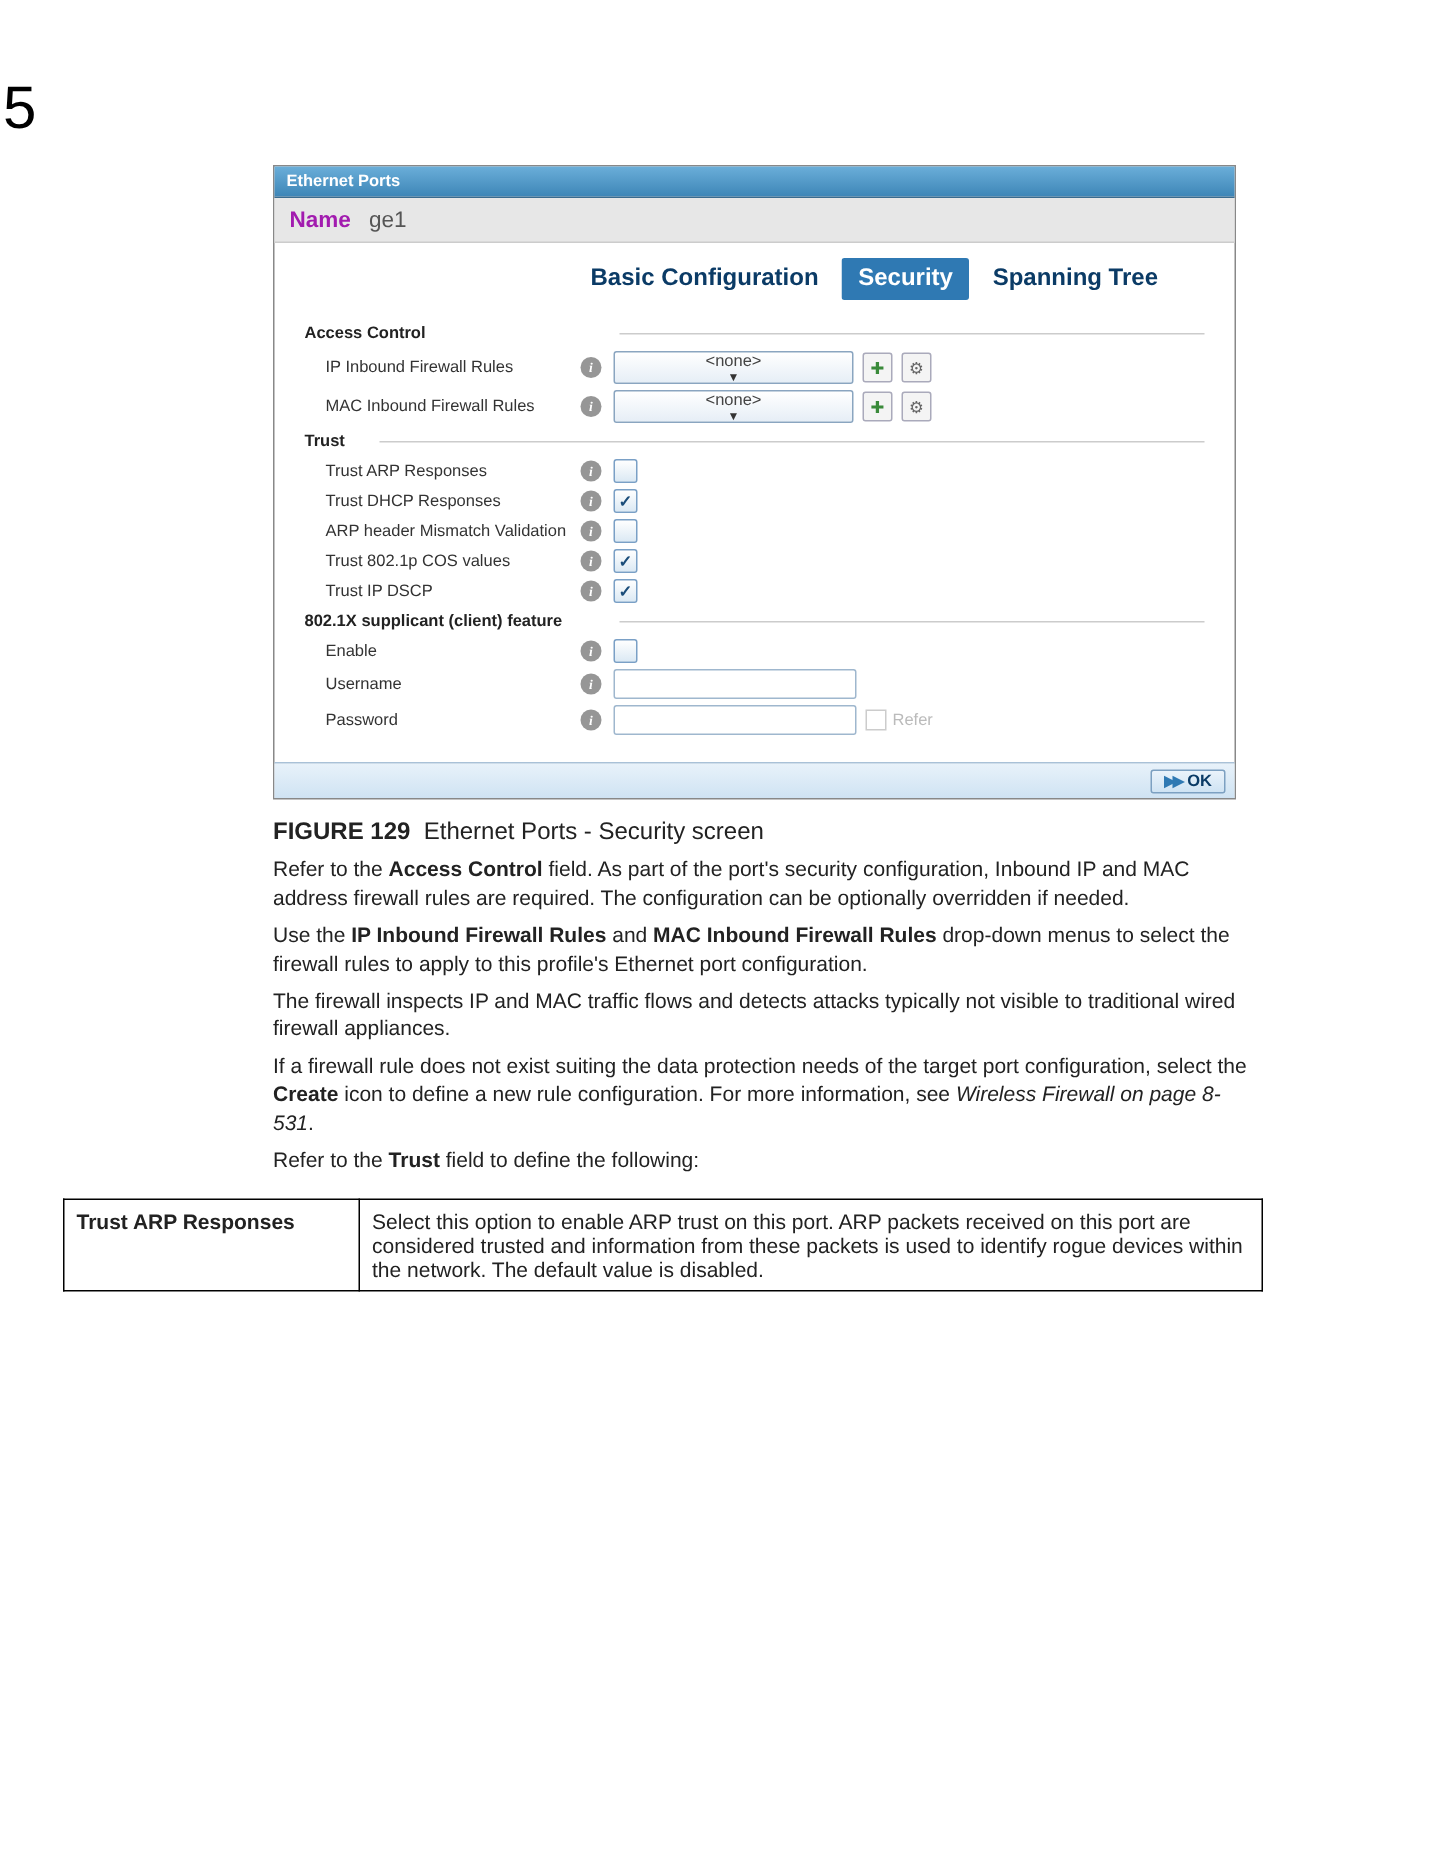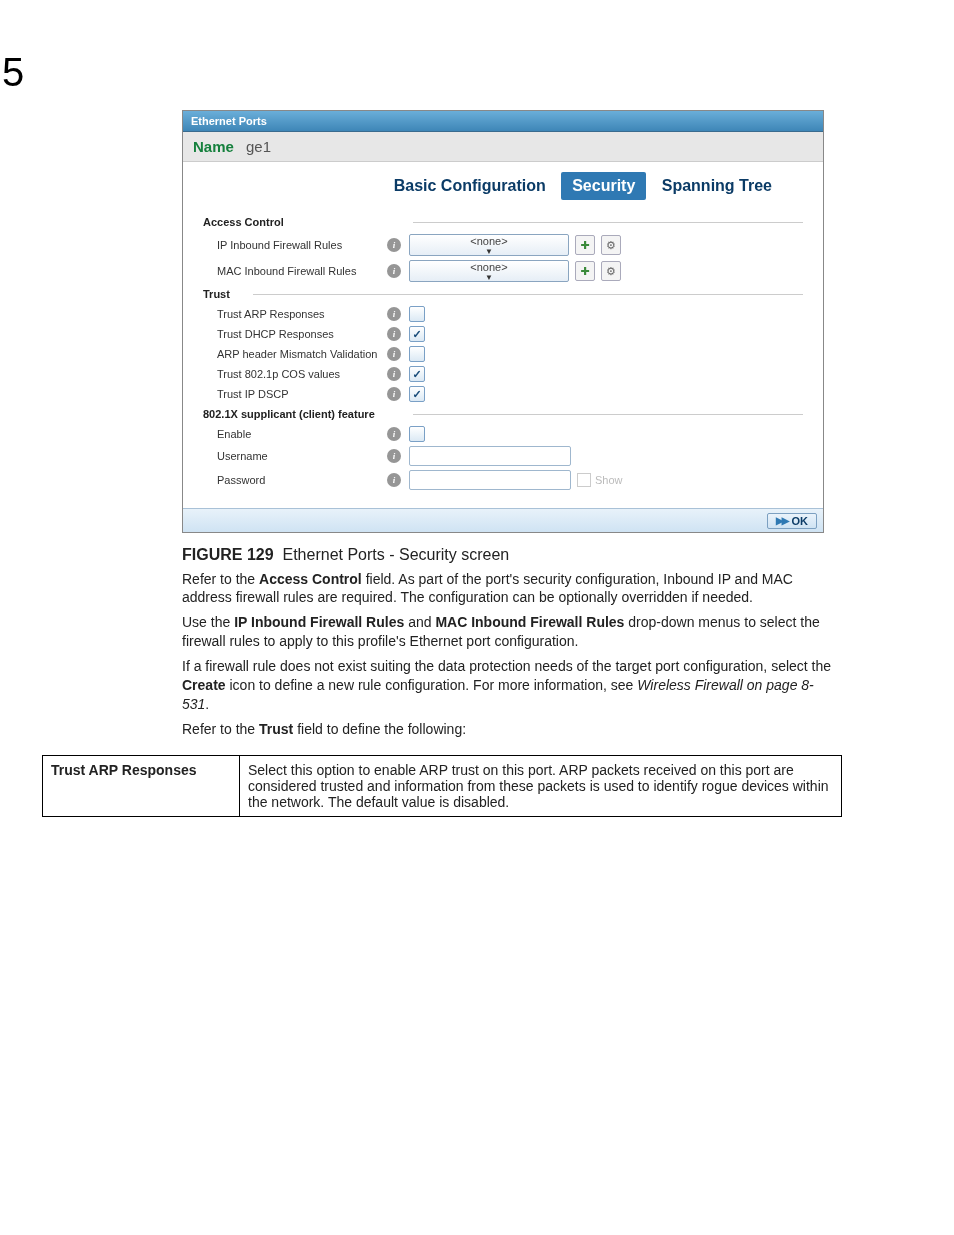--- a/index.html
+++ b/index.html
@@ -43,21 +43,21 @@
     padding: 4px 8px;
     border-bottom: 1px solid #3a6b8e;
   }
   .sub-header {
     background: #e7e7e7;
     padding: 6px 10px;
     font-size: 15px;
     color: #555;
     border-bottom: 1px solid #ccc;
   }
-  .sub-header b { color: #15803d; font-weight: bold; margin-right: 8px;}
+  .sub-header b { color: #a21caf; font-weight: bold; margin-right: 8px;}
   .tab-row {
     text-align: right;
     padding: 10px 40px 2px 10px;
     font-size: 16px;
   }
   .tab {
     display: inline-block;
     padding: 4px 10px;
     color: #0b3b66;
     font-weight: bold;
@@ -286,21 +286,21 @@
         <span class="lbl">Username</span>
         <span class="info">i</span>
         <span class="txt"></span>
       </div>
       <div class="row">
         <span class="lbl">Password</span>
         <span class="info">i</span>
         <span class="txt"></span>
         <span class="showchk">
           <span class="box"></span>
-          <span>Show</span>
+          <span>Refer</span>
         </span>
       </div>
     </div>
 
     <div class="ok-bar">
       <span class="ok-btn">
         <span class="pp">▶▶</span>
         <span>OK</span>
       </span>
     </div>
@@ -311,20 +311,21 @@
   </div>
 
   <div class="para">
     <span>Refer to the </span><b>Access Control</b><span> field. As part of the port's security configuration, Inbound IP and MAC address firewall rules are required. The configuration can be optionally overridden if needed.</span>
   </div>
 
   <div class="para">
     <span>Use the </span><b>IP Inbound Firewall Rules</b><span> and </span><b>MAC Inbound Firewall Rules</b><span> drop-down menus to select the firewall rules to apply to this profile's Ethernet port configuration.</span>
   </div>
 
+  <div class="para">The firewall inspects IP and MAC traffic flows and detects attacks typically not visible to traditional wired firewall appliances.</div>
 
   <div class="para">
     <span>If a firewall rule does not exist suiting the data protection needs of the target port configuration, select the </span><b>Create</b><span> icon to define a new rule configuration. For more information, see </span><i>Wireless Firewall on page 8-531</i><span>.</span>
   </div>
 
   <div class="para">
     <span>Refer to the </span><b>Trust</b><span> field to define the following:</span>
   </div>
 
   <table class="desc">

